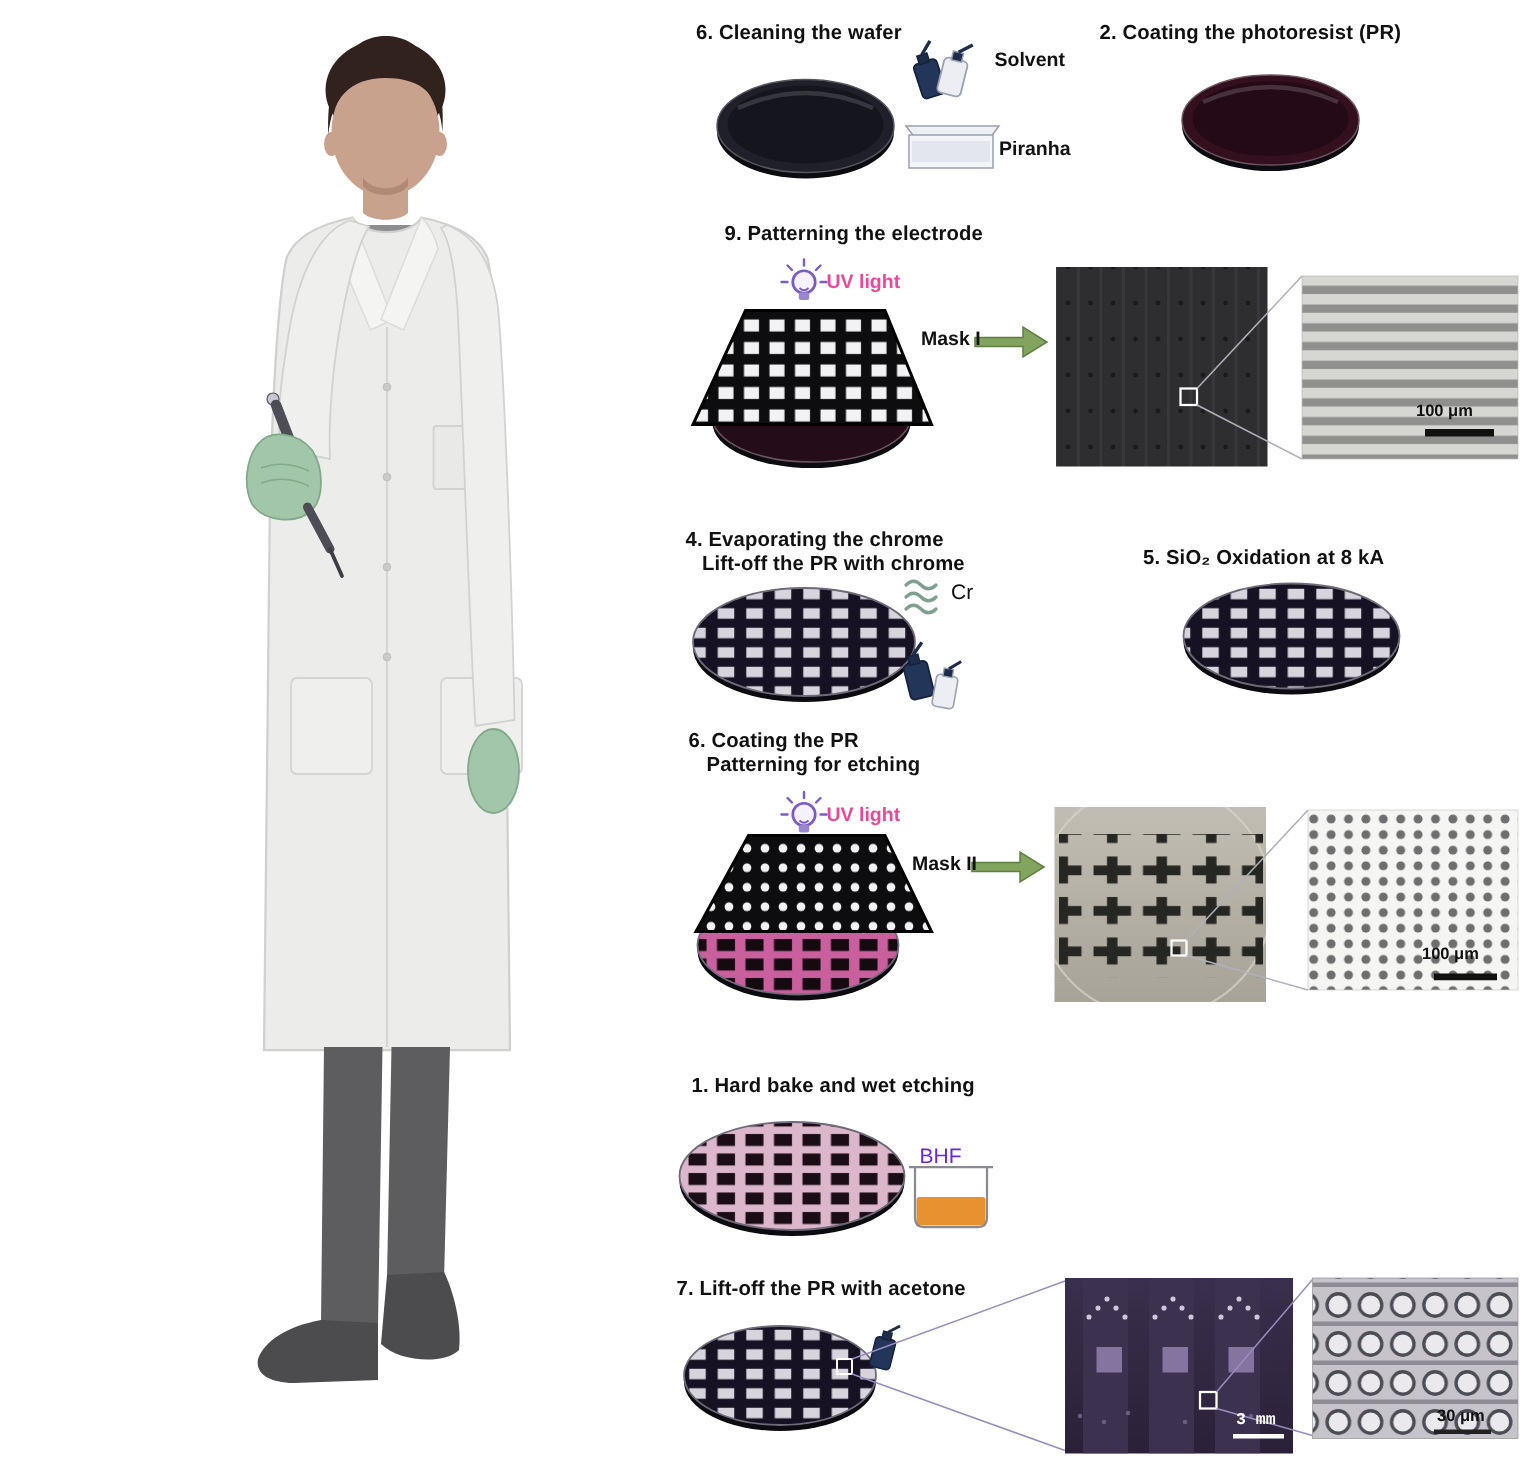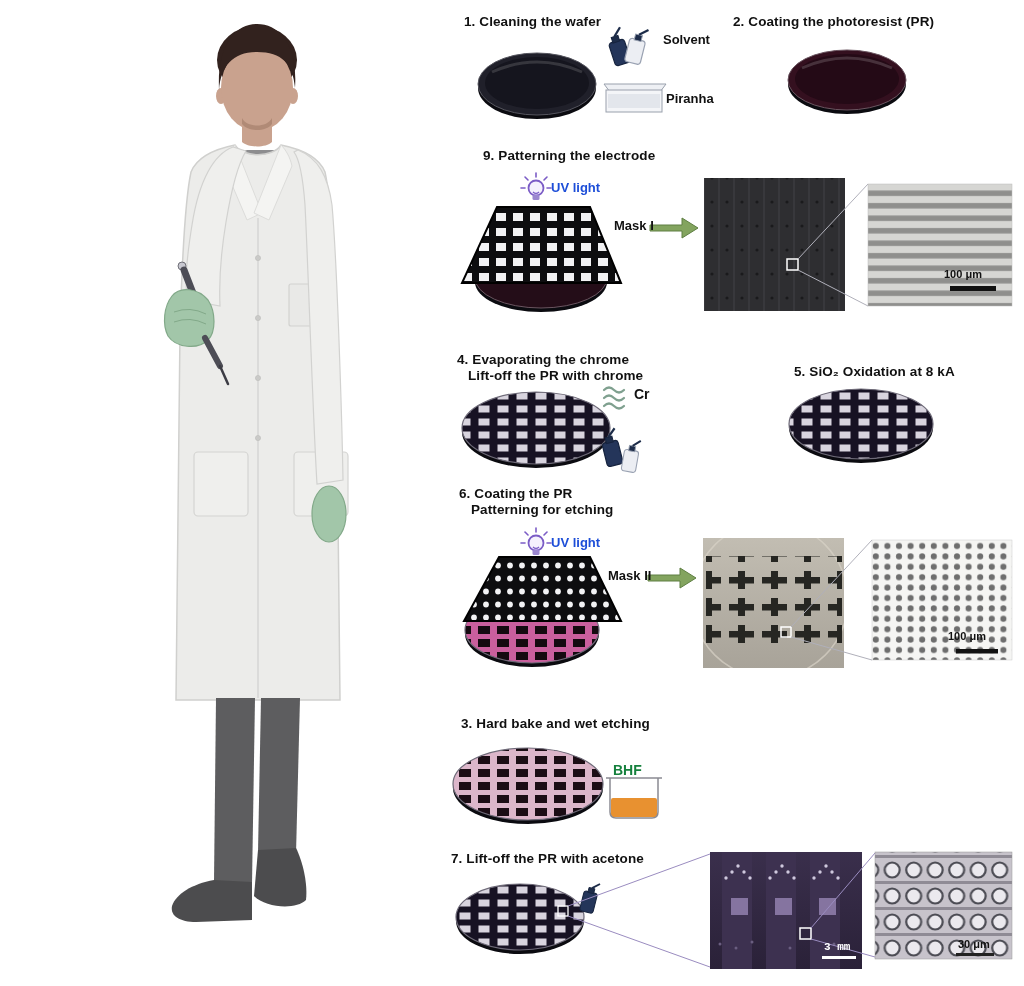--- a/index.html
+++ b/index.html
@@ -4,23 +4,23 @@
 <style>
   html,body{margin:0;padding:0;background:#ffffff;}
   #canvas{
     position:relative;width:1024px;height:986px;background:#ffffff;
     font-family:"Liberation Sans",sans-serif;overflow:hidden;
   }
   #art{position:absolute;left:0;top:0;width:1024px;height:986px;}
   .txt{position:absolute;white-space:nowrap;color:#111;}
   .t-title{font-size:13.5px;font-weight:700;letter-spacing:.1px;}
   .t-label{font-size:13px;font-weight:700;}
-  .t-big{font-size:14px;font-weight:700;}
-  .t-uv{color:#1d4ed8;}
-  .t-bhf{color:#15803d;text-align:center;}
+  .t-big{font-size:14px;font-weight:400;}
+  .t-uv{color:#ec4899;}
+  .t-bhf{color:#6d28d9;text-align:center;}
   .t-scale{font-size:11px;font-weight:700;color:#111;text-align:center;}
   .t-scale-w{color:#ffffff;font-family:Liberation Mono, monospace;}
 </style>
 </head>
 <body>
 
 <div id="canvas">
 
 <svg id="art" viewBox="0 0 1024 986" xmlns="http://www.w3.org/2000/svg" xmlns:xlink="http://www.w3.org/1999/xlink">
   <defs>
@@ -280,43 +280,43 @@
     <line x1="811" y1="928" x2="875" y2="853" stroke="#9a8cc0" stroke-width="1"></line>
     <line x1="811" y1="939" x2="875" y2="957" stroke="#9a8cc0" stroke-width="1"></line>
     <rect x="822" y="956" width="34" height="3" fill="#ffffff"></rect>
   </g>
   <g>
     <rect x="875" y="852" width="137" height="107" fill="url(#pHoles)" stroke="#999999" stroke-width=".5"></rect>
     <rect x="956" y="953" width="38" height="3" fill="#222222"></rect>
   </g>
 </svg>
 
-<div class="txt t-title" style="left:464px;top:14px">1. Cleaning the wafer</div>
+<div class="txt t-title" style="left:464px;top:14px">6. Cleaning the wafer</div>
 <div class="txt t-label" style="left:663px;top:32px">Solvent</div>
 <div class="txt t-label" style="left:666px;top:91px">Piranha</div>
 
 <div class="txt t-title" style="left:733px;top:14px">2. Coating the photoresist (PR)</div>
 
 <div class="txt t-title" style="left:483px;top:148px">9. Patterning the electrode</div>
 <div class="txt t-label t-uv" style="left:551px;top:180px">UV light</div>
 <div class="txt t-label" style="left:614px;top:218px">Mask I</div>
 <div class="txt t-scale" style="left:944px;top:268px">100 μm</div>
 
 <div class="txt t-title" style="left:457px;top:352px">4. Evaporating the chrome</div>
 <div class="txt t-title" style="left:468px;top:368px">Lift-off the PR with chrome</div>
 <div class="txt t-big" style="left:634px;top:386px">Cr</div>
 
-<div class="txt t-title" style="left:794px;top:364px">5. SiO₂ Oxidation at 8 kA</div>
+<div class="txt t-title" style="left:762px;top:364px">5. SiO₂ Oxidation at 8 kA</div>
 
 <div class="txt t-title" style="left:459px;top:486px">6. Coating the PR</div>
 <div class="txt t-title" style="left:471px;top:502px">Patterning for etching</div>
 <div class="txt t-label t-uv" style="left:551px;top:535px">UV light</div>
 <div class="txt t-label" style="left:608px;top:568px">Mask II</div>
 <div class="txt t-scale" style="left:948px;top:630px">100 μm</div>
 
-<div class="txt t-title" style="left:461px;top:716px">3. Hard bake and wet etching</div>
+<div class="txt t-title" style="left:461px;top:716px">1. Hard bake and wet etching</div>
 <div class="txt t-big t-bhf" style="left:613px;top:762px">BHF</div>
 
 <div class="txt t-title" style="left:451px;top:851px">7. Lift-off the PR with acetone</div>
 <div class="txt t-scale t-scale-w" style="left:824px;top:941px">3 mm</div>
 <div class="txt t-scale" style="left:958px;top:938px">30 μm</div>
 
 </div>
 
 </body></html>

